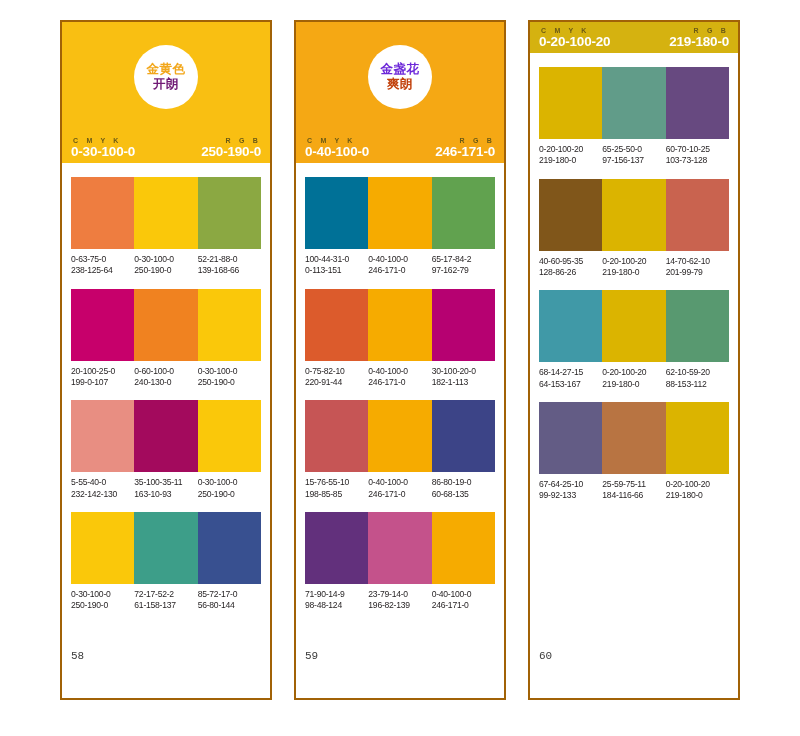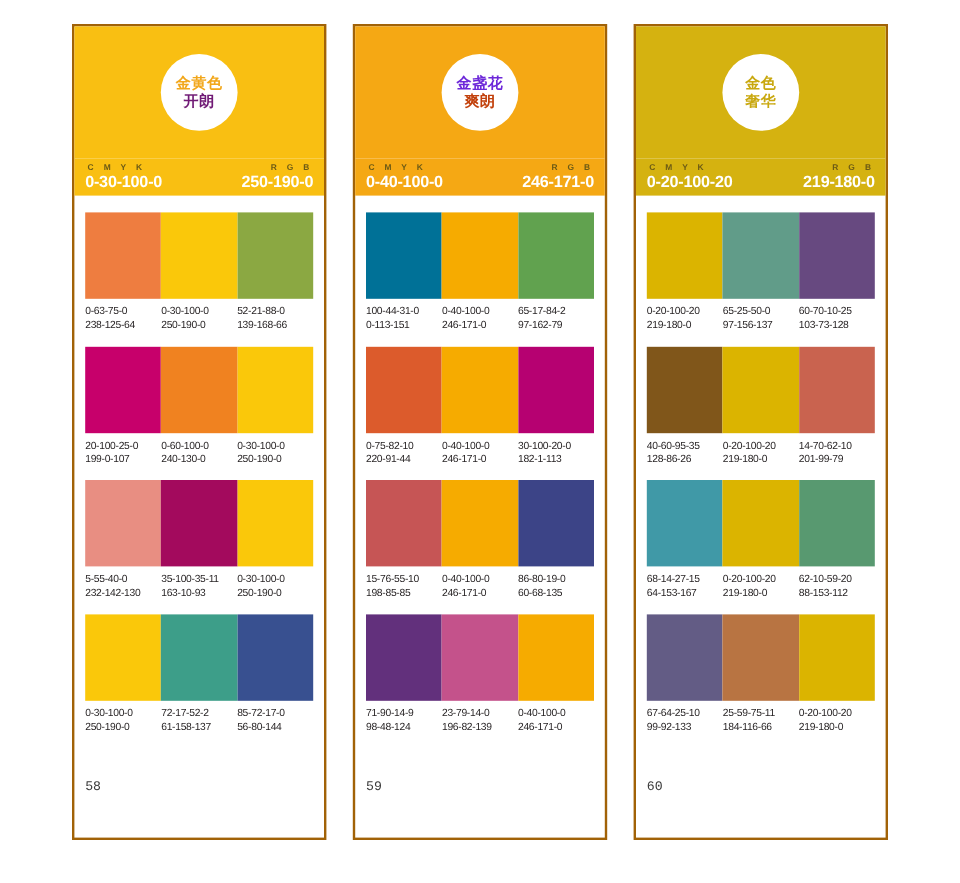--- a/index.html
+++ b/index.html
@@ -349,26 +349,20 @@
             <div class="label-cell">
               <div class="cmyk">0-40-100-0</div>
               <div class="rgbv">246-171-0</div>
             </div>
           </div>
         </div>
         <div class="page-num">59</div>
       </div>
     </div>
     <div class="card">
-      <div class="card-header" style="background: rgb(213, 178, 16);">
-        <div class="badge">
-          <span style="color: rgb(201, 168, 15);">金色</span>
-          <span style="color: rgb(201, 168, 15);">奢华</span>
-        </div>
-      </div>
       <div class="code-band" style="background: rgb(213, 178, 16);">
         <div class="code-col">
           <div class="code-letters">C M Y K</div>
           <div class="code-val">0-20-100-20</div>
         </div>
         <div class="code-col rgb">
           <div class="code-letters">R G B</div>
           <div class="code-val">219-180-0</div>
         </div>
       </div>

